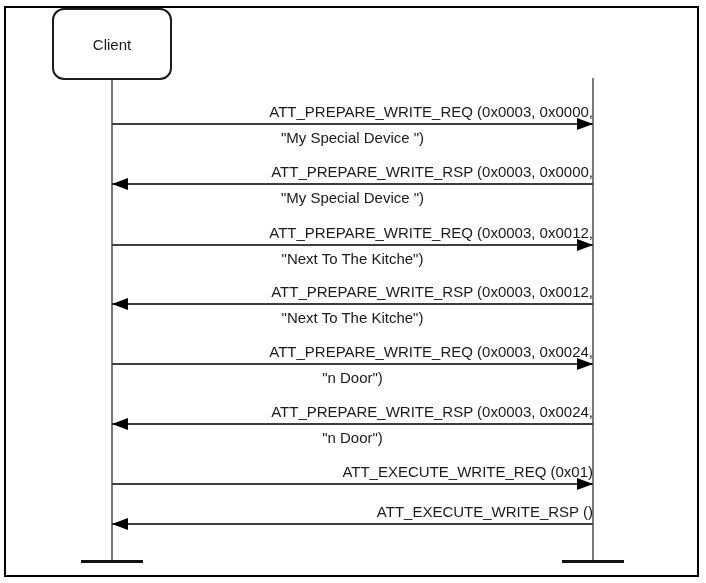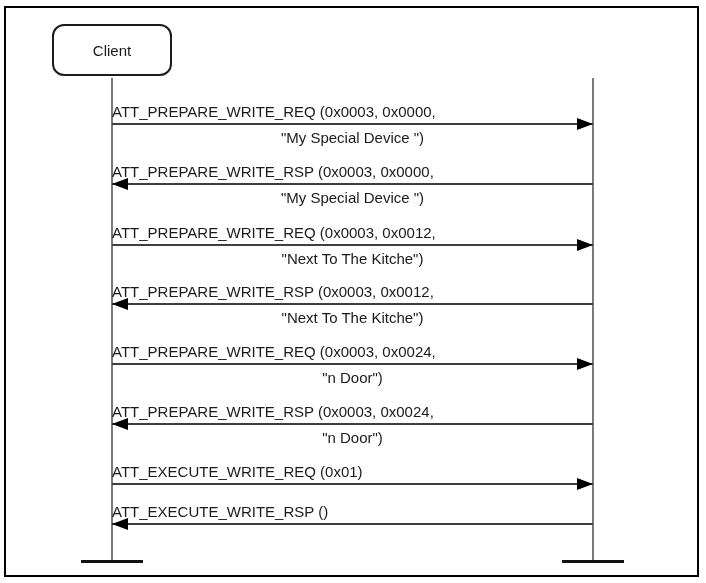--- a/index.html
+++ b/index.html
@@ -15,22 +15,22 @@
   }
   .frame {
     position: absolute;
     left: 4px; top: 6px;
     width: 695px; height: 571px;
     border: 2px solid #000000;
     background: transparent;
   }
   .actor {
     position: absolute;
-    top: 24px;
-    width: 120px; height: 52px;
+    top: 8px;
+    width: 120px; height: 72px;
     border: 2px solid #1c1c1c;
     border-radius: 12px;
     background: #ffffff;
     display: flex;
     align-items: center;
     justify-content: center;
     font-size: 15px;
     z-index: 3;
   }
   .actor-client { left: 52px; }
@@ -60,21 +60,21 @@
     left: 112px;
     width: 481px;
     height: 0;
     z-index: 2;
   }
   .msg .l1 {
     position: absolute;
     bottom: 3px;
     left: 0;
     width: 100%;
-    text-align: left;
+    text-align: right;
     font-size: 15px;
     line-height: 17px;
     white-space: pre;
   }
   .msg .shaft {
     position: absolute;
     top: 0;
     left: 0;
     width: 100%;
     height: 2px;

